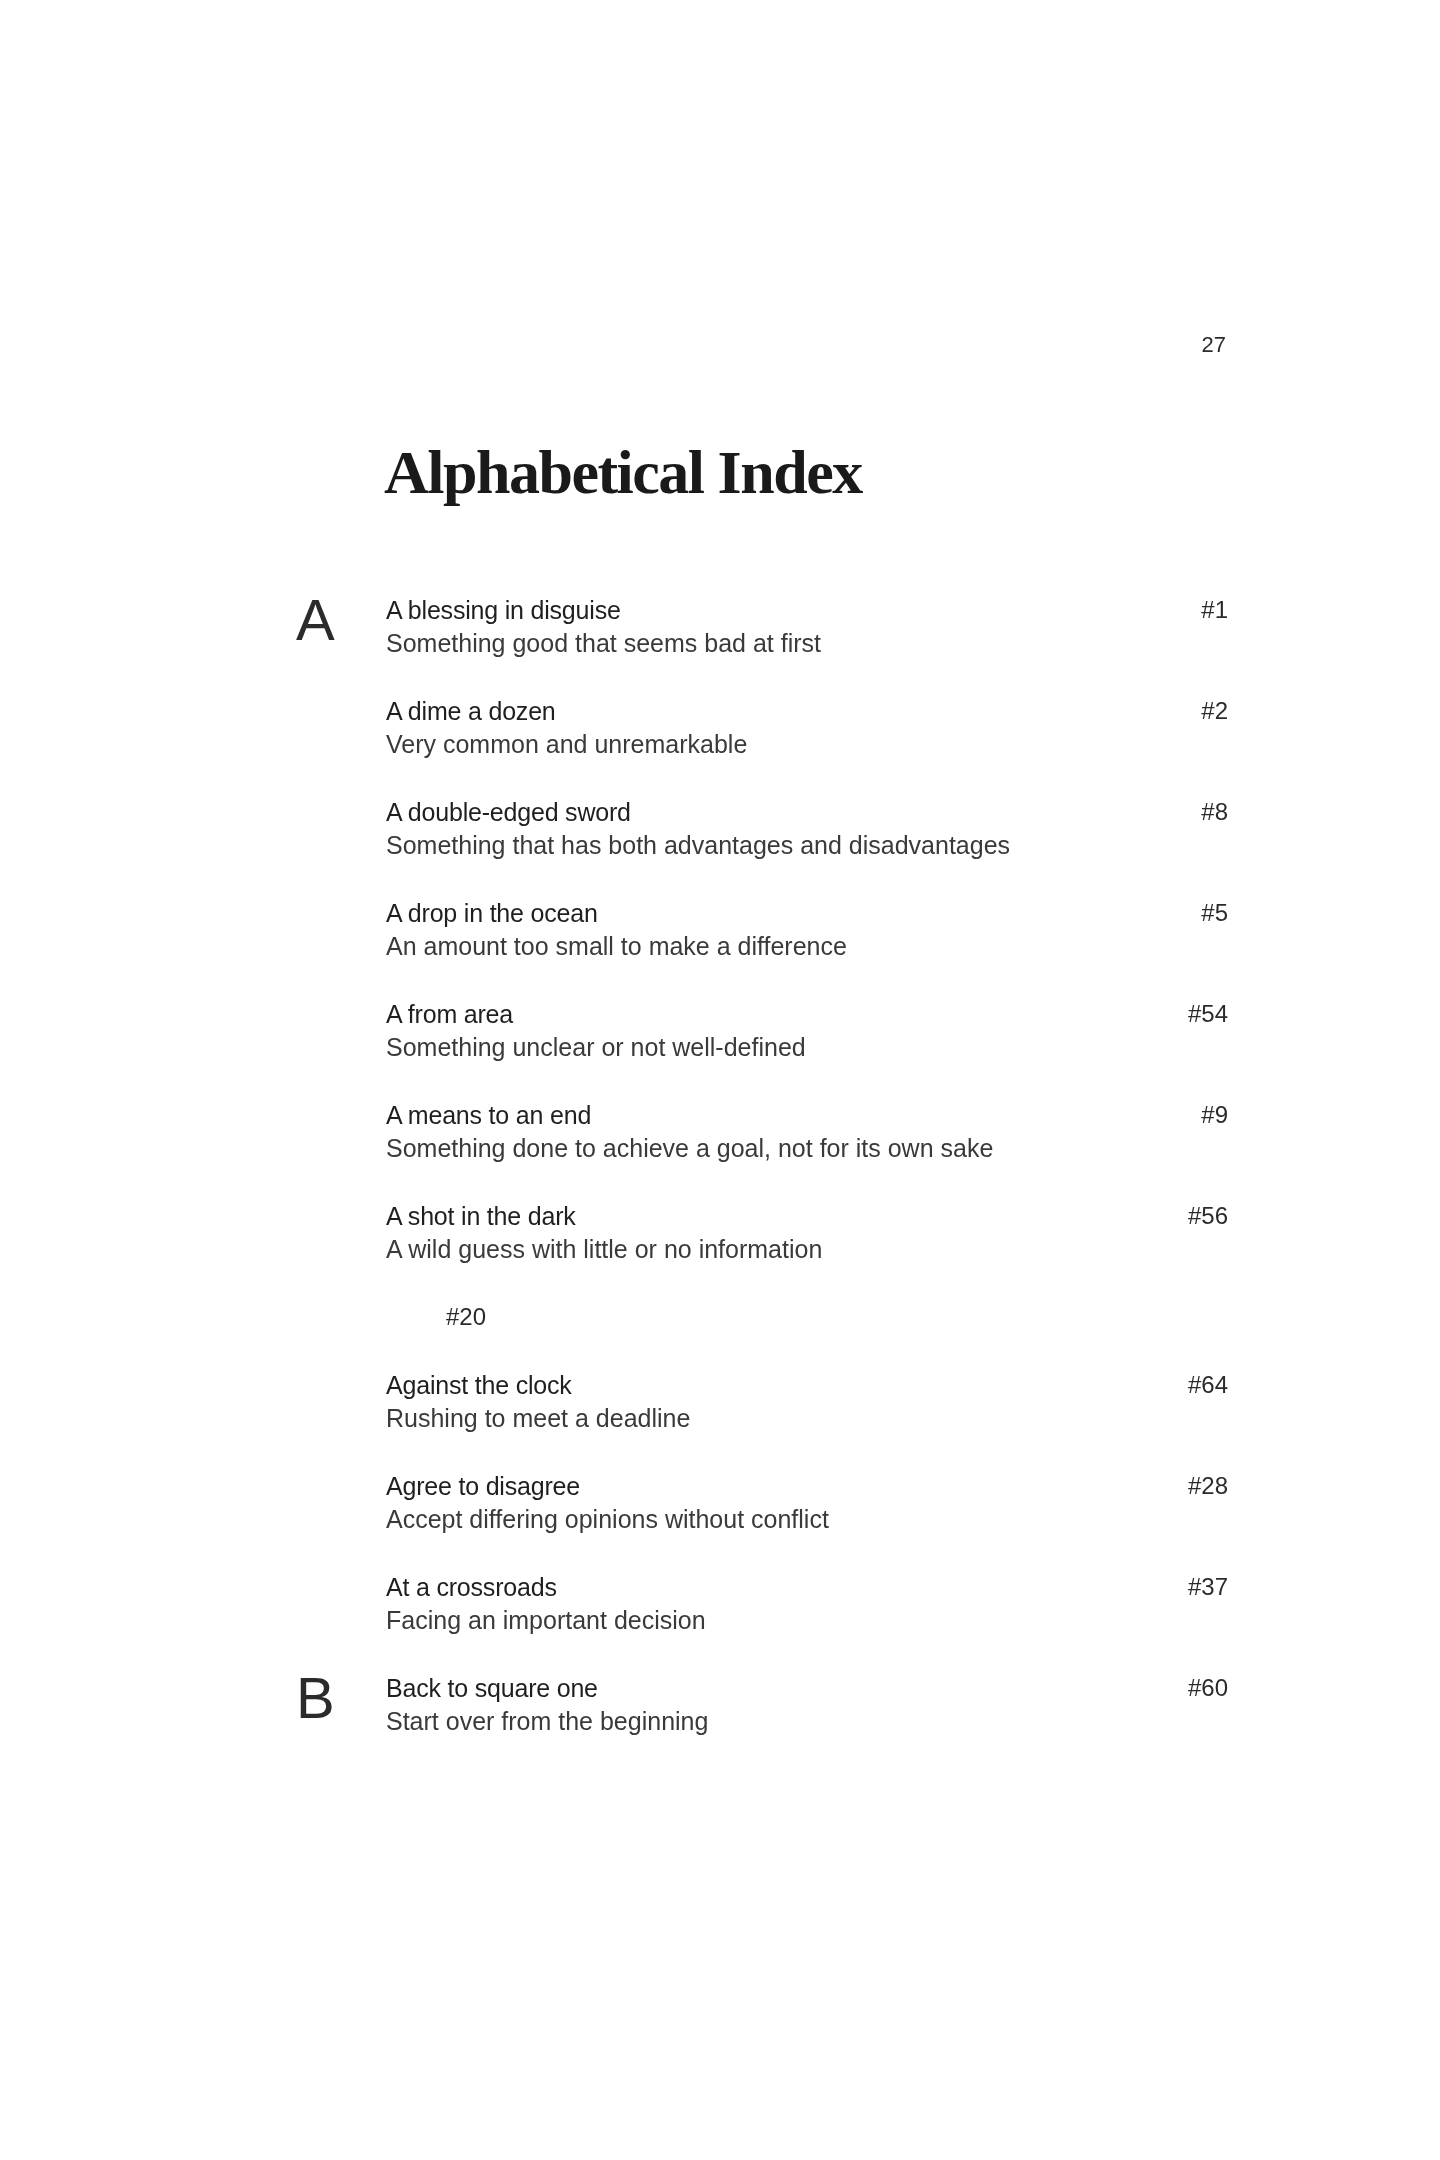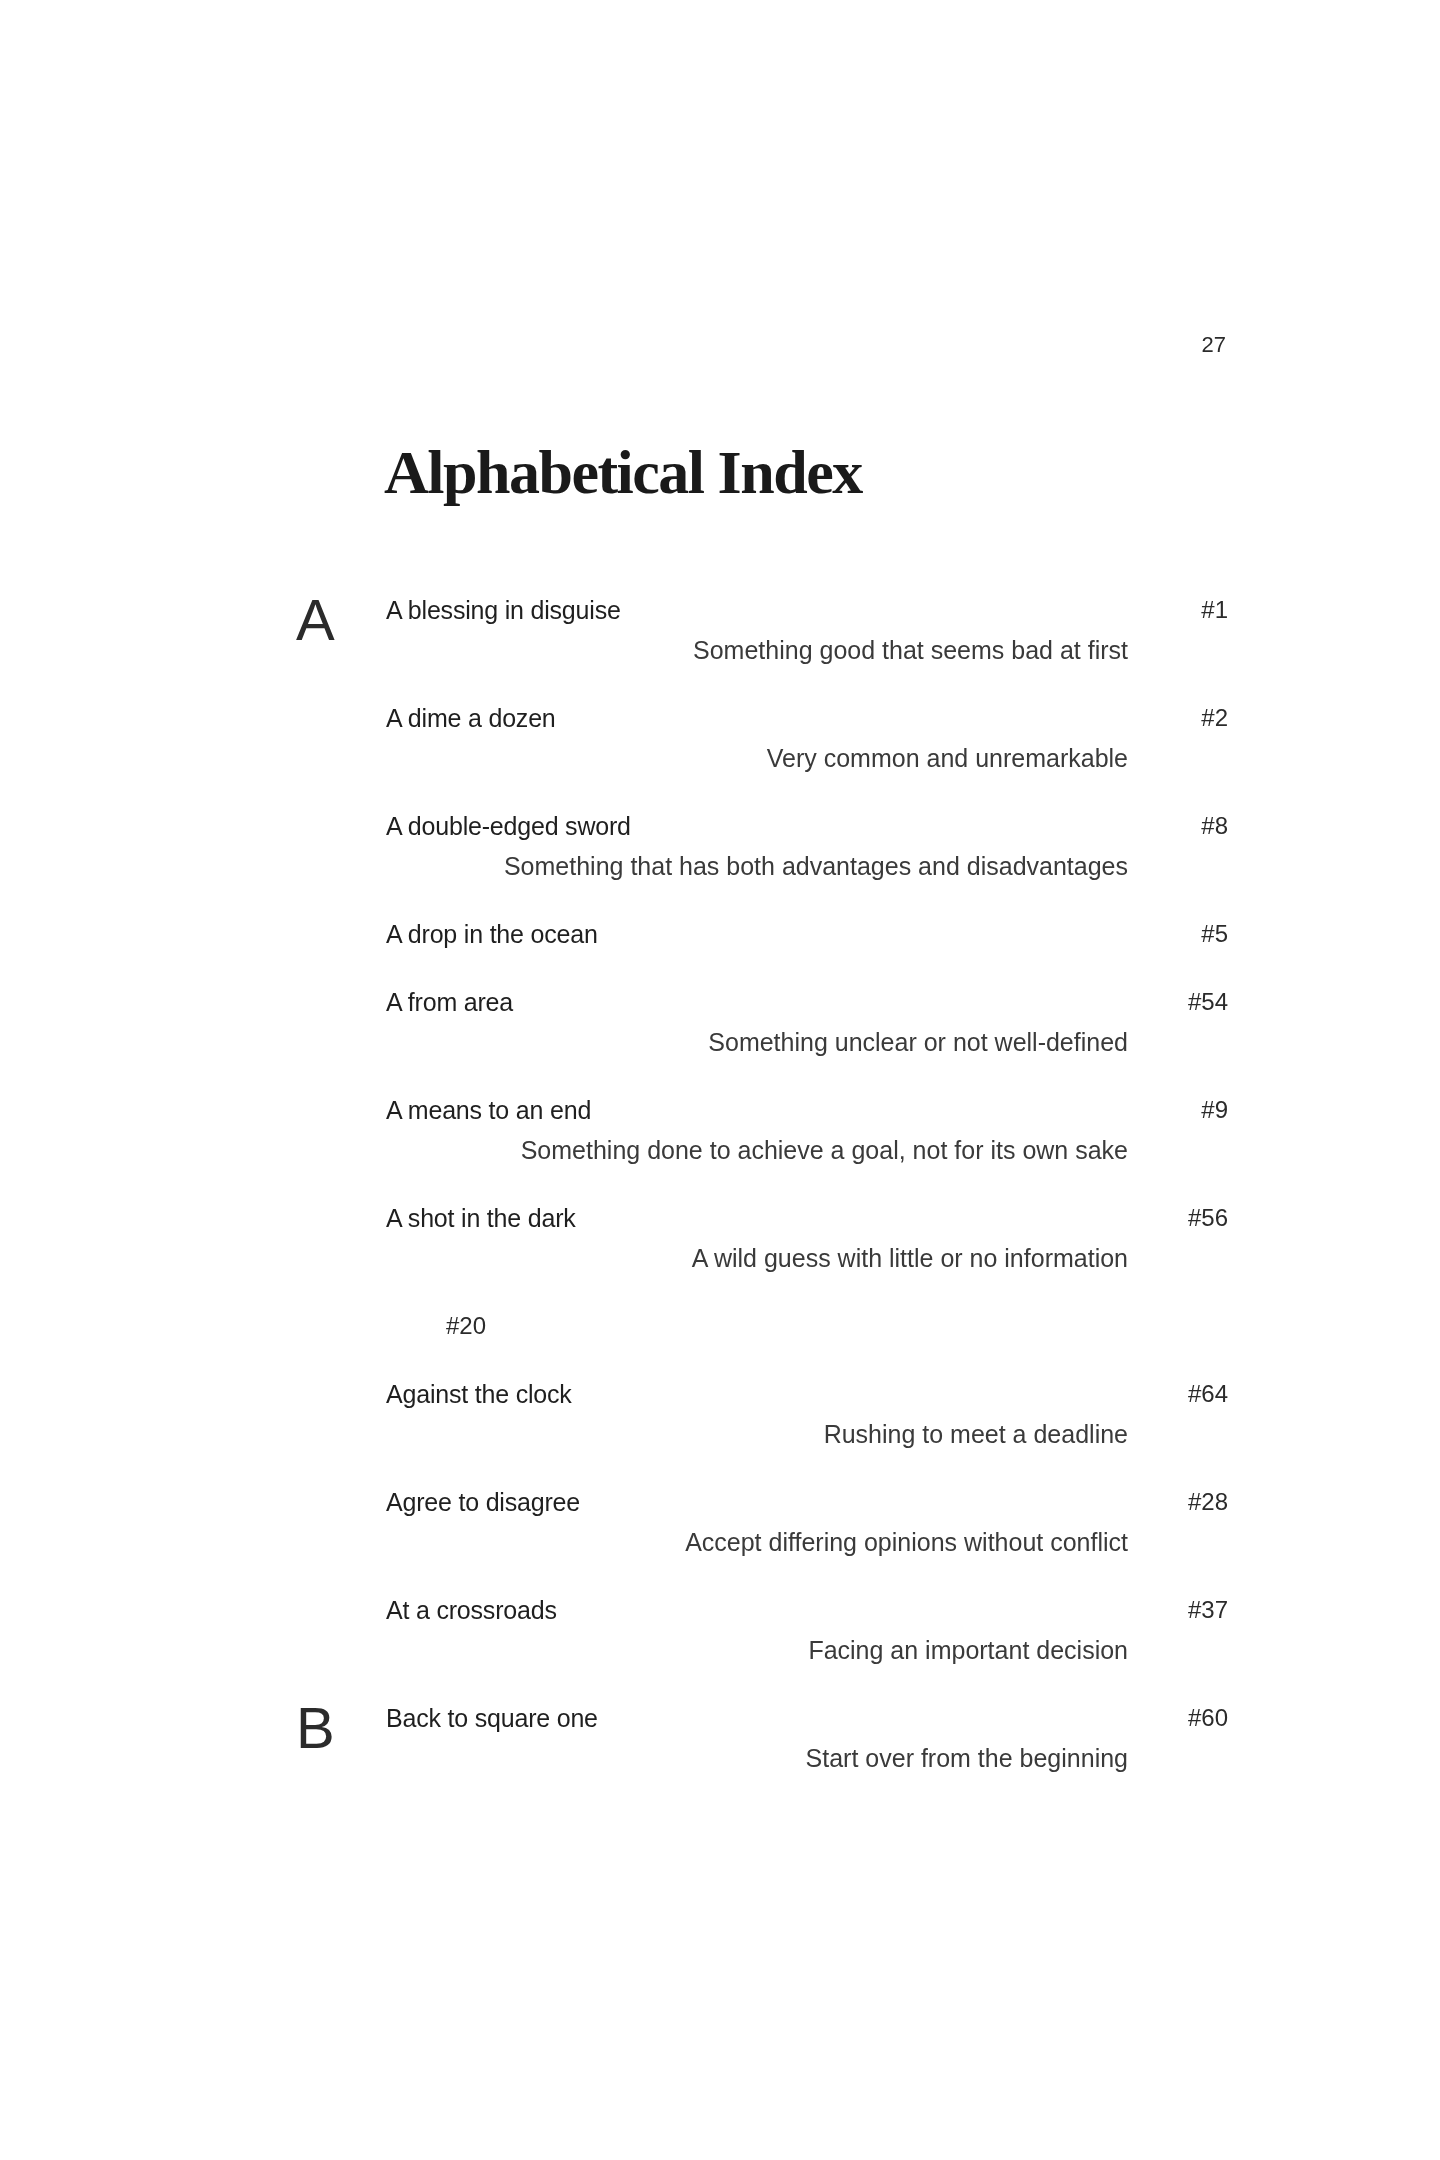--- a/index.html
+++ b/index.html
@@ -79,23 +79,22 @@
     font-size: 25px;
     line-height: 32px;
     font-weight: 400;
     letter-spacing: -0.2px;
     color: var(--entry-term-text);
   }
   .entry-desc {
     font-size: 25px;
     line-height: 32px;
     font-weight: 400;
-    margin-top: 8px;
+    margin-top: 1px;
     color: var(--entry-desc-text);
-    text-align: right;
   }
   .entry-ref {
     flex: 0 0 100px;
     width: 100px;
     text-align: right;
     font-size: 24px;
     line-height: 32px;
     font-weight: 400;
     color: var(--entry-ref-text);
   }
@@ -128,20 +127,21 @@
         <div class="entry-body">
           <div class="entry-term">A double-edged sword</div>
           <div class="entry-desc">Something that has both advantages and disadvantages</div>
         </div>
         <div class="entry-ref">#8</div>
       </div>
       <div class="entry-row">
         <div class="letter-cell"></div>
         <div class="entry-body">
           <div class="entry-term">A drop in the ocean</div>
+          <div class="entry-desc">An amount too small to make a difference</div>
         </div>
         <div class="entry-ref">#5</div>
       </div>
       <div class="entry-row">
         <div class="letter-cell"></div>
         <div class="entry-body">
           <div class="entry-term">A from area</div>
           <div class="entry-desc">Something unclear or not well-defined</div>
         </div>
         <div class="entry-ref">#54</div>

